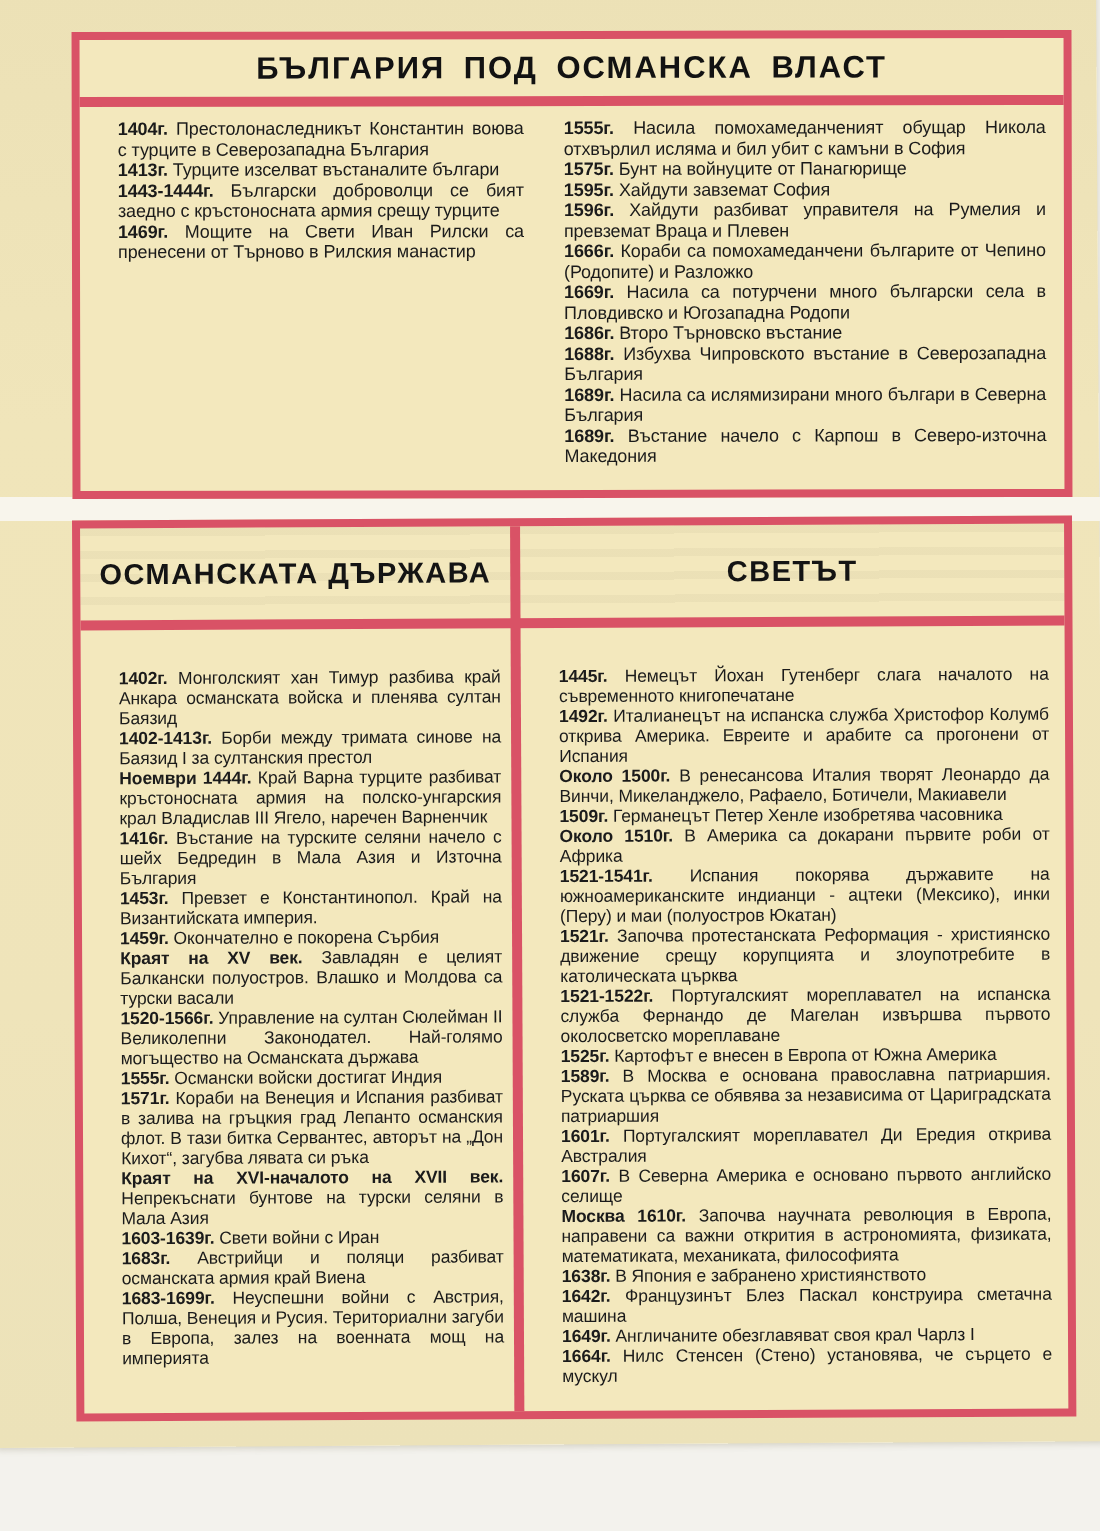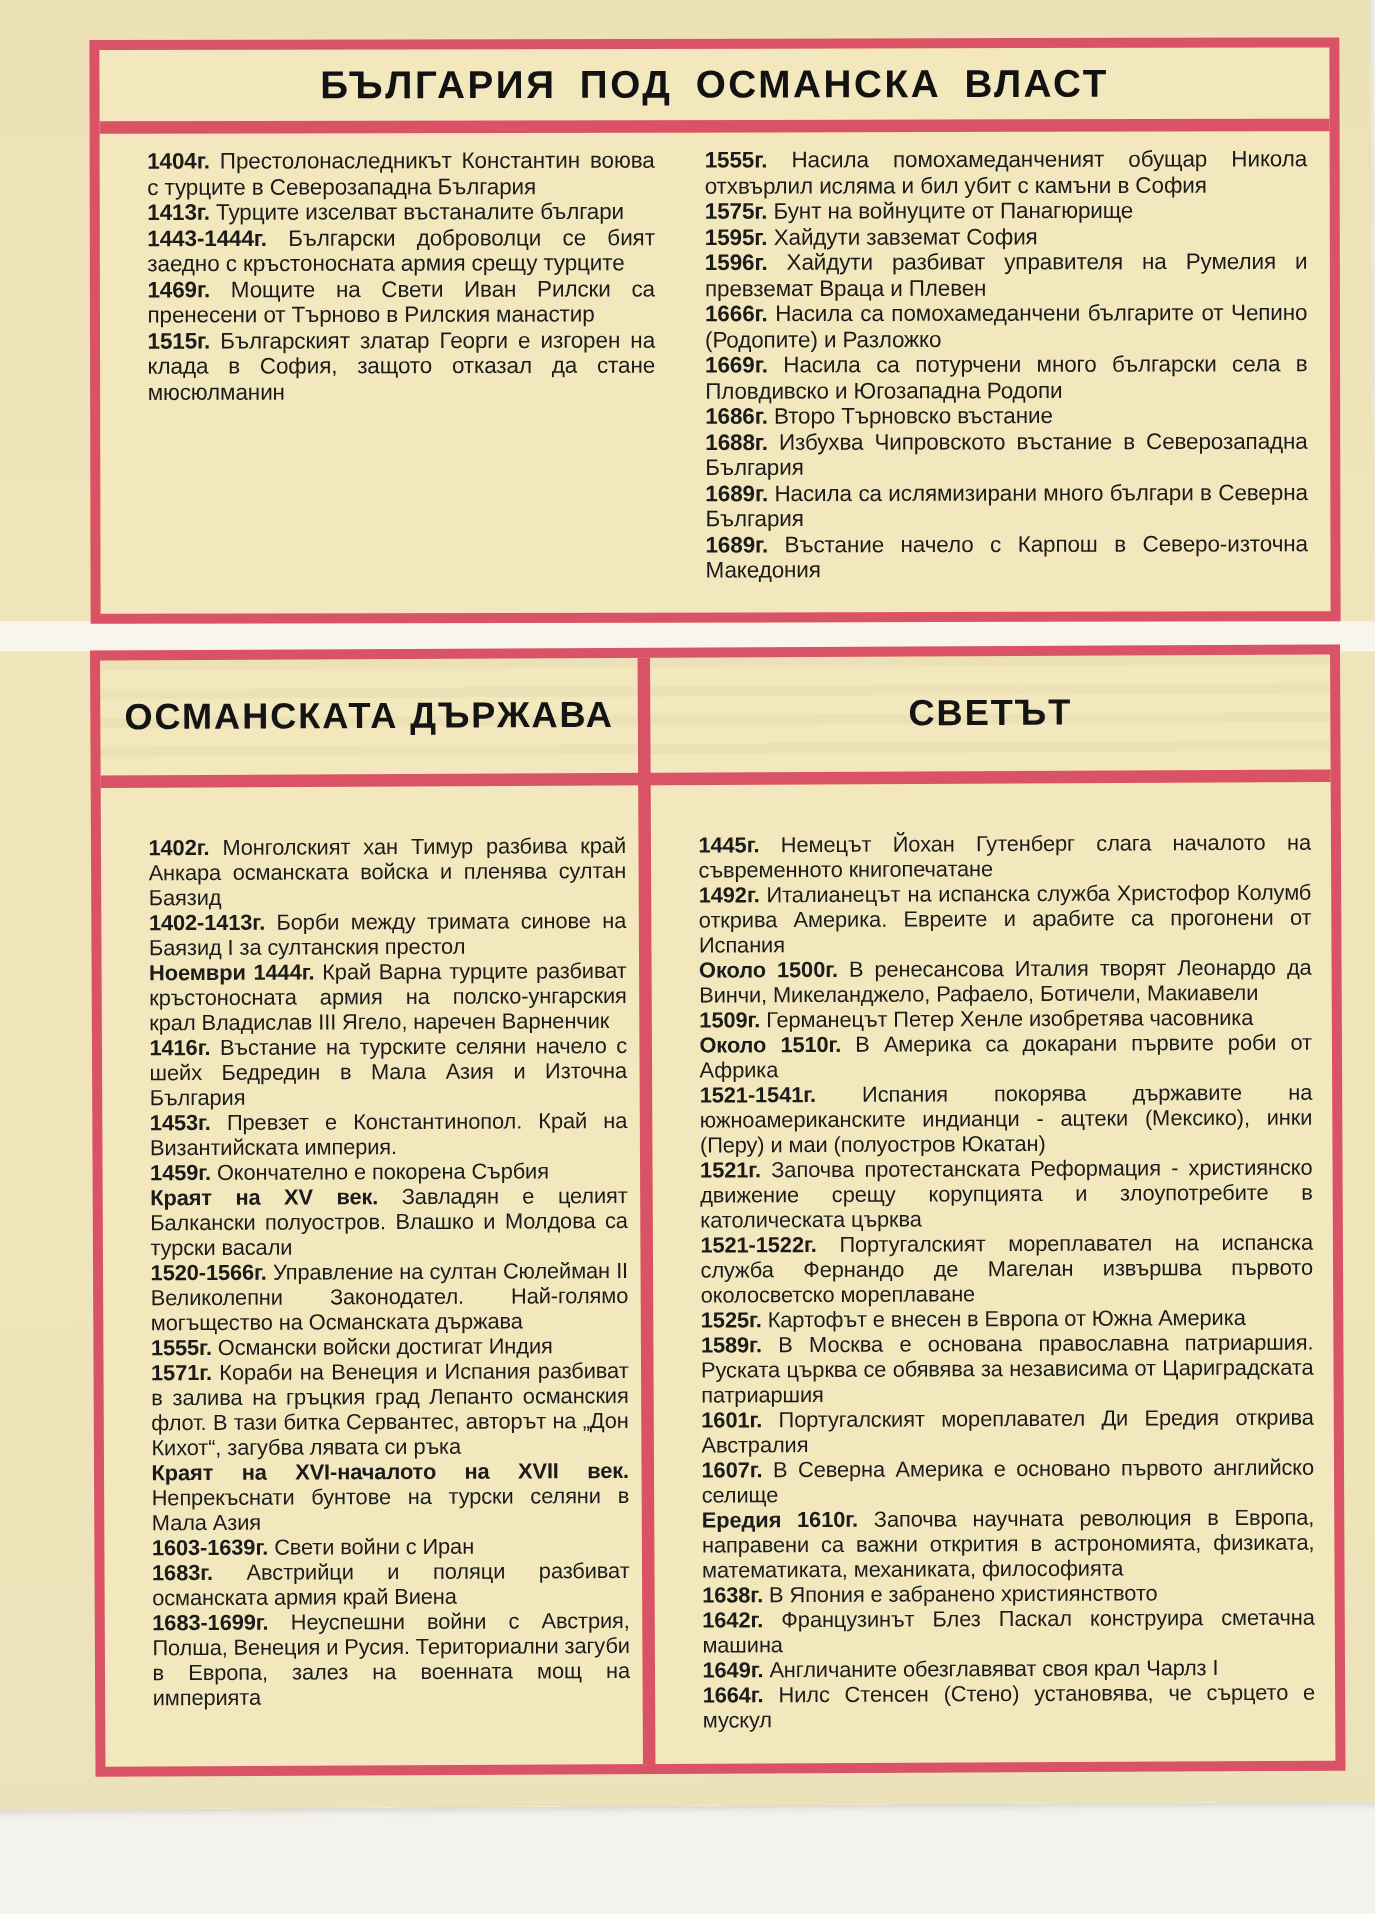--- a/index.html
+++ b/index.html
@@ -82,28 +82,27 @@
   <div class="title-band">
     <h1>БЪЛГАРИЯ ПОД ОСМАНСКА ВЛАСТ</h1>
   </div>
   <div class="hsep"></div>
   <div class="box1-body">
     <div class="col-a">
         <p class="entry"><span class="year">1404г. </span><span>Престолонаследникът Константин воюва с турците в Северозападна България</span></p>
         <p class="entry"><span class="year">1413г. </span><span>Турците изселват въстаналите българи</span></p>
         <p class="entry"><span class="year">1443-1444г. </span><span>Български доброволци се бият заедно с кръстоносната армия срещу турците</span></p>
         <p class="entry"><span class="year">1469г. </span><span>Мощите на Свети Иван Рилски са пренесени от Търново в Рилския манастир</span></p>
-        <p class="entry"><span class="year">1515г. </span><span>Българският златар Георги е изгорен на клада в София, защото отказал да стане мюсюлманин</span></p>
       </div>
     <div class="col-b">
         <p class="entry"><span class="year">1555г. </span><span>Насила помохамеданченият обущар Никола отхвърлил исляма и бил убит с камъни в София</span></p>
         <p class="entry"><span class="year">1575г. </span><span>Бунт на войнуците от Панагюрище</span></p>
         <p class="entry"><span class="year">1595г. </span><span>Хайдути завземат София</span></p>
         <p class="entry"><span class="year">1596г. </span><span>Хайдути разбиват управителя на Румелия и превземат Враца и Плевен</span></p>
-        <p class="entry"><span class="year">1666г. </span><span>Насила са помохамеданчени българите от Чепино (Родопите) и Разложко</span></p>
+        <p class="entry"><span class="year">1666г. </span><span>Кораби са помохамеданчени българите от Чепино (Родопите) и Разложко</span></p>
         <p class="entry"><span class="year">1669г. </span><span>Насила са потурчени много български села в Пловдивско и Югозападна Родопи</span></p>
         <p class="entry"><span class="year">1686г. </span><span>Второ Търновско въстание</span></p>
         <p class="entry"><span class="year">1688г. </span><span>Избухва Чипровското въстание в Северозападна България</span></p>
         <p class="entry"><span class="year">1689г. </span><span>Насила са ислямизирани много българи в Северна България</span></p>
         <p class="entry"><span class="year">1689г. </span><span>Въстание начело с Карпош в Северо-източна Македония</span></p>
       </div>
   </div>
 </section>
 
 <section class="box box2">
@@ -138,20 +137,20 @@
         <p class="entry"><span class="year">Около 1500г. </span><span>В ренесансова Италия творят Леонардо да Винчи, Микеланджело, Рафаело, Ботичели, Макиавели</span></p>
         <p class="entry"><span class="year">1509г. </span><span>Германецът Петер Хенле изобретява часовника</span></p>
         <p class="entry"><span class="year">Около 1510г. </span><span>В Америка са докарани първите роби от Африка</span></p>
         <p class="entry"><span class="year">1521-1541г. </span><span>Испания покорява държавите на южноамериканските индианци - ацтеки (Мексико), инки (Перу) и маи (полуостров Юкатан)</span></p>
         <p class="entry"><span class="year">1521г. </span><span>Започва протестанската Реформация - християнско движение срещу корупцията и злоупотребите в католическата църква</span></p>
         <p class="entry"><span class="year">1521-1522г. </span><span>Португалският мореплавател на испанска служба Фернандо де Магелан извършва първото околосветско мореплаване</span></p>
         <p class="entry"><span class="year">1525г. </span><span>Картофът е внесен в Европа от Южна Америка</span></p>
         <p class="entry"><span class="year">1589г. </span><span>В Москва е основана православна патриаршия. Руската църква се обявява за независима от Цариградската патриаршия</span></p>
         <p class="entry"><span class="year">1601г. </span><span>Португалският мореплавател Ди Ередия открива Австралия</span></p>
         <p class="entry"><span class="year">1607г. </span><span>В Северна Америка е основано първото английско селище</span></p>
-        <p class="entry"><span class="year">Ередия 1610г. </span><span>Започва научната революция в Европа, направени са важни открития в астрономията, физиката, математиката, механиката, философията</span></p>
+        <p class="entry"><span class="year">Москва 1610г. </span><span>Започва научната революция в Европа, направени са важни открития в астрономията, физиката, математиката, механиката, философията</span></p>
         <p class="entry"><span class="year">1638г. </span><span>В Япония е забранено християнството</span></p>
         <p class="entry"><span class="year">1642г. </span><span>Французинът Блез Паскал конструира сметачна машина</span></p>
         <p class="entry"><span class="year">1649г. </span><span>Англичаните обезглавяват своя крал Чарлз I</span></p>
         <p class="entry"><span class="year">1664г. </span><span>Нилс Стенсен (Стено) установява, че сърцето е мускул</span></p>
       </div>
   </div>
 </section>
 
 </body></html>

